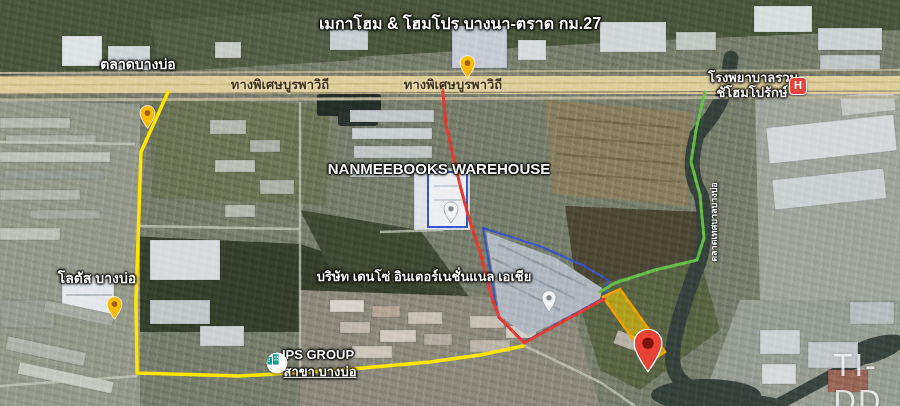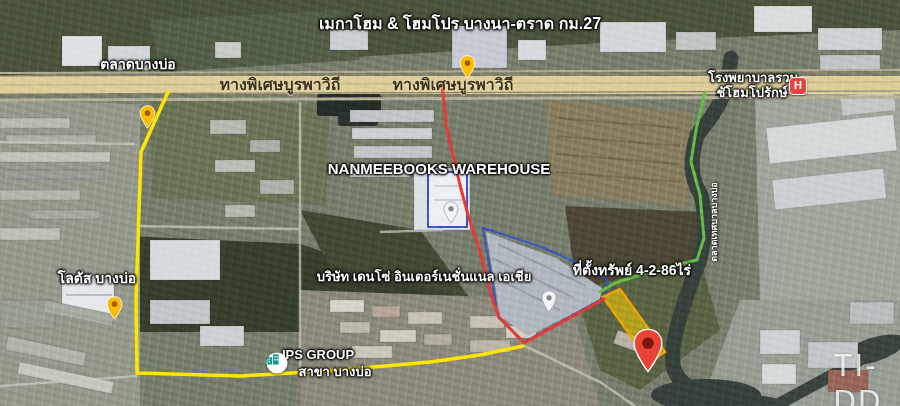--- a/index.html
+++ b/index.html
@@ -20,21 +20,21 @@
   .maplabel{
     position:absolute;transform:translate(-50%,-50%);
     color:#fff;font-weight:700;white-space:nowrap;
     text-shadow:-1px 0 2px #000,1px 0 2px #000,0 -1px 2px #000,0 1px 2px #000,0 0 4px rgba(0,0,0,.8);
     font-size:14px;line-height:1.1;
   }
   .lbl-lg{font-size:16px;}
   .lbl-sm{font-size:13px;}
   .roadlabel{
     position:absolute;transform:translate(-50%,-50%);
-    color:#3d321a;font-weight:700;font-size:16px;white-space:nowrap;
+    color:#3d321a;font-weight:700;font-size:13px;white-space:nowrap;
     text-shadow:0 0 2px rgba(255,250,220,.9),0 1px 1px rgba(255,250,220,.7);
   }
   .canal-label{
     position:absolute;left:714px;top:222px;
     transform:translate(-50%,-50%) rotate(-90deg);
     color:#fff;font-size:9px;font-weight:700;white-space:nowrap;
     text-shadow:0 0 2px #000,0 1px 2px #000;
   }
   .watermark{
     position:absolute;transform:translate(-50%,-50%);
@@ -211,23 +211,22 @@
 
   <div class="maplabel lbl-lg" style="left:460px;top:24px;">เมกาโฮม &amp; โฮมโปร บางนา-ตราด กม.27</div>
   <div class="maplabel" style="left:138px;top:65px;">ตลาดบางบ่อ</div>
   <div class="roadlabel" style="left:280px;top:84px;">ทางพิเศษบูรพาวิถี</div>
   <div class="roadlabel" style="left:453px;top:84px;">ทางพิเศษบูรพาวิถี</div>
   <div class="maplabel lbl-sm" style="left:753px;top:78px;">โรงพยาบาลรวม</div>
   <div class="maplabel lbl-sm" style="left:752px;top:93px;">ชัโฮมโปรักษ์</div>
   <div class="maplabel" style="left:439px;top:169px;font-size:15px;">NANMEEBOOKS WAREHOUSE</div>
   <div class="maplabel" style="left:97px;top:259px;margin-top:20px;">โลตัส บางบ่อ</div>
   <div class="maplabel lbl-sm" style="left:424px;top:277px;text-align:center;">บริษัท เดนโซ่ อินเตอร์เนชั่นแนล เอเชีย</div>
-  <div class="maplabel" style="left:632px;top:271px;">ที่ตั้งทรัพย์ 4-2-86ไร่</div>
   <div class="maplabel lbl-sm" style="left:318px;top:355px;">IPS GROUP</div>
-  <div class="maplabel lbl-sm" style="left:335px;top:372px;">สาขา บางบ่อ</div>
+  <div class="maplabel lbl-sm" style="left:320px;top:372px;text-decoration:underline;">สาขา บางบ่อ</div>
   <div class="canal-label">ตลาดเทศบาลบางบ่อ</div>
   <div class="watermark" style="left:858px;top:384px;">TI-DD</div>
 
   <div class="marker" style="left:459px;top:55px;">
     <svg viewBox="0 0 24 34" width="17" height="24">
       <path d="M12 1C6 1 1.5 5.6 1.5 11.5 1.5 19 12 33 12 33s10.5-14 10.5-21.5C22.5 5.6 18 1 12 1z" fill="#fbbc05" stroke="#ffffff" stroke-width="1.2"></path>
       <circle cx="12" cy="11.5" r="4" fill="#a15c07"></circle>
     </svg>
   </div>
   <div class="marker" style="left:139px;top:105px;">

